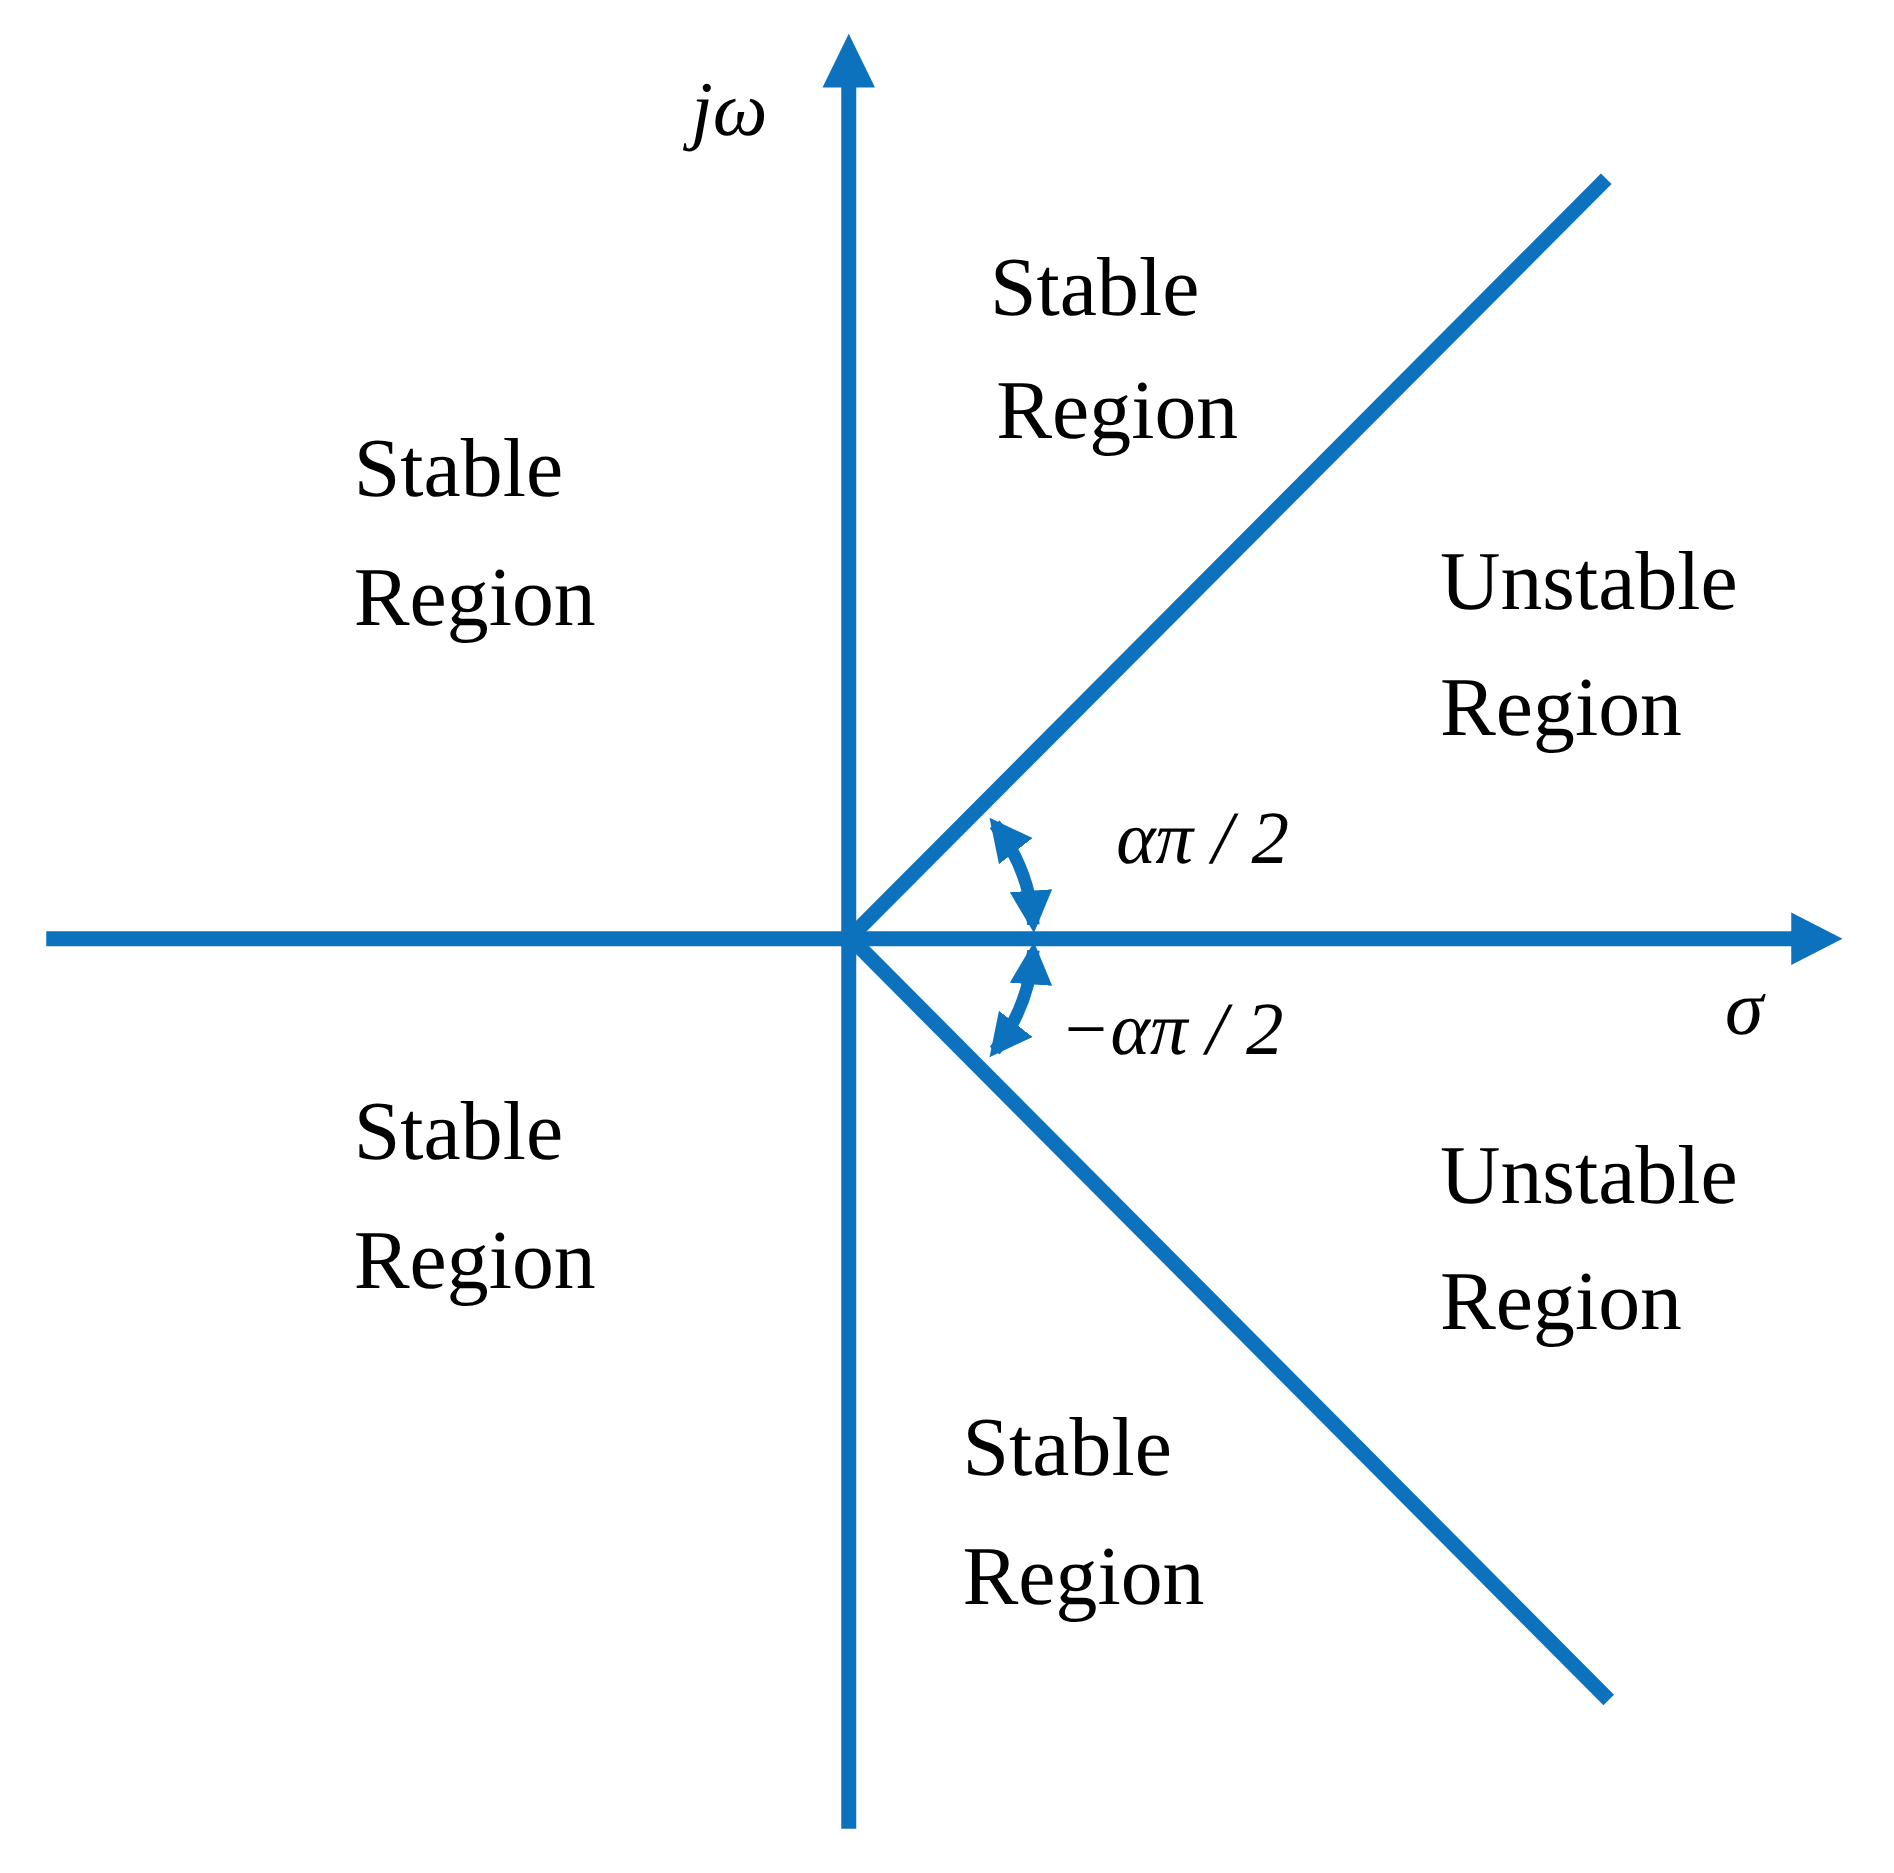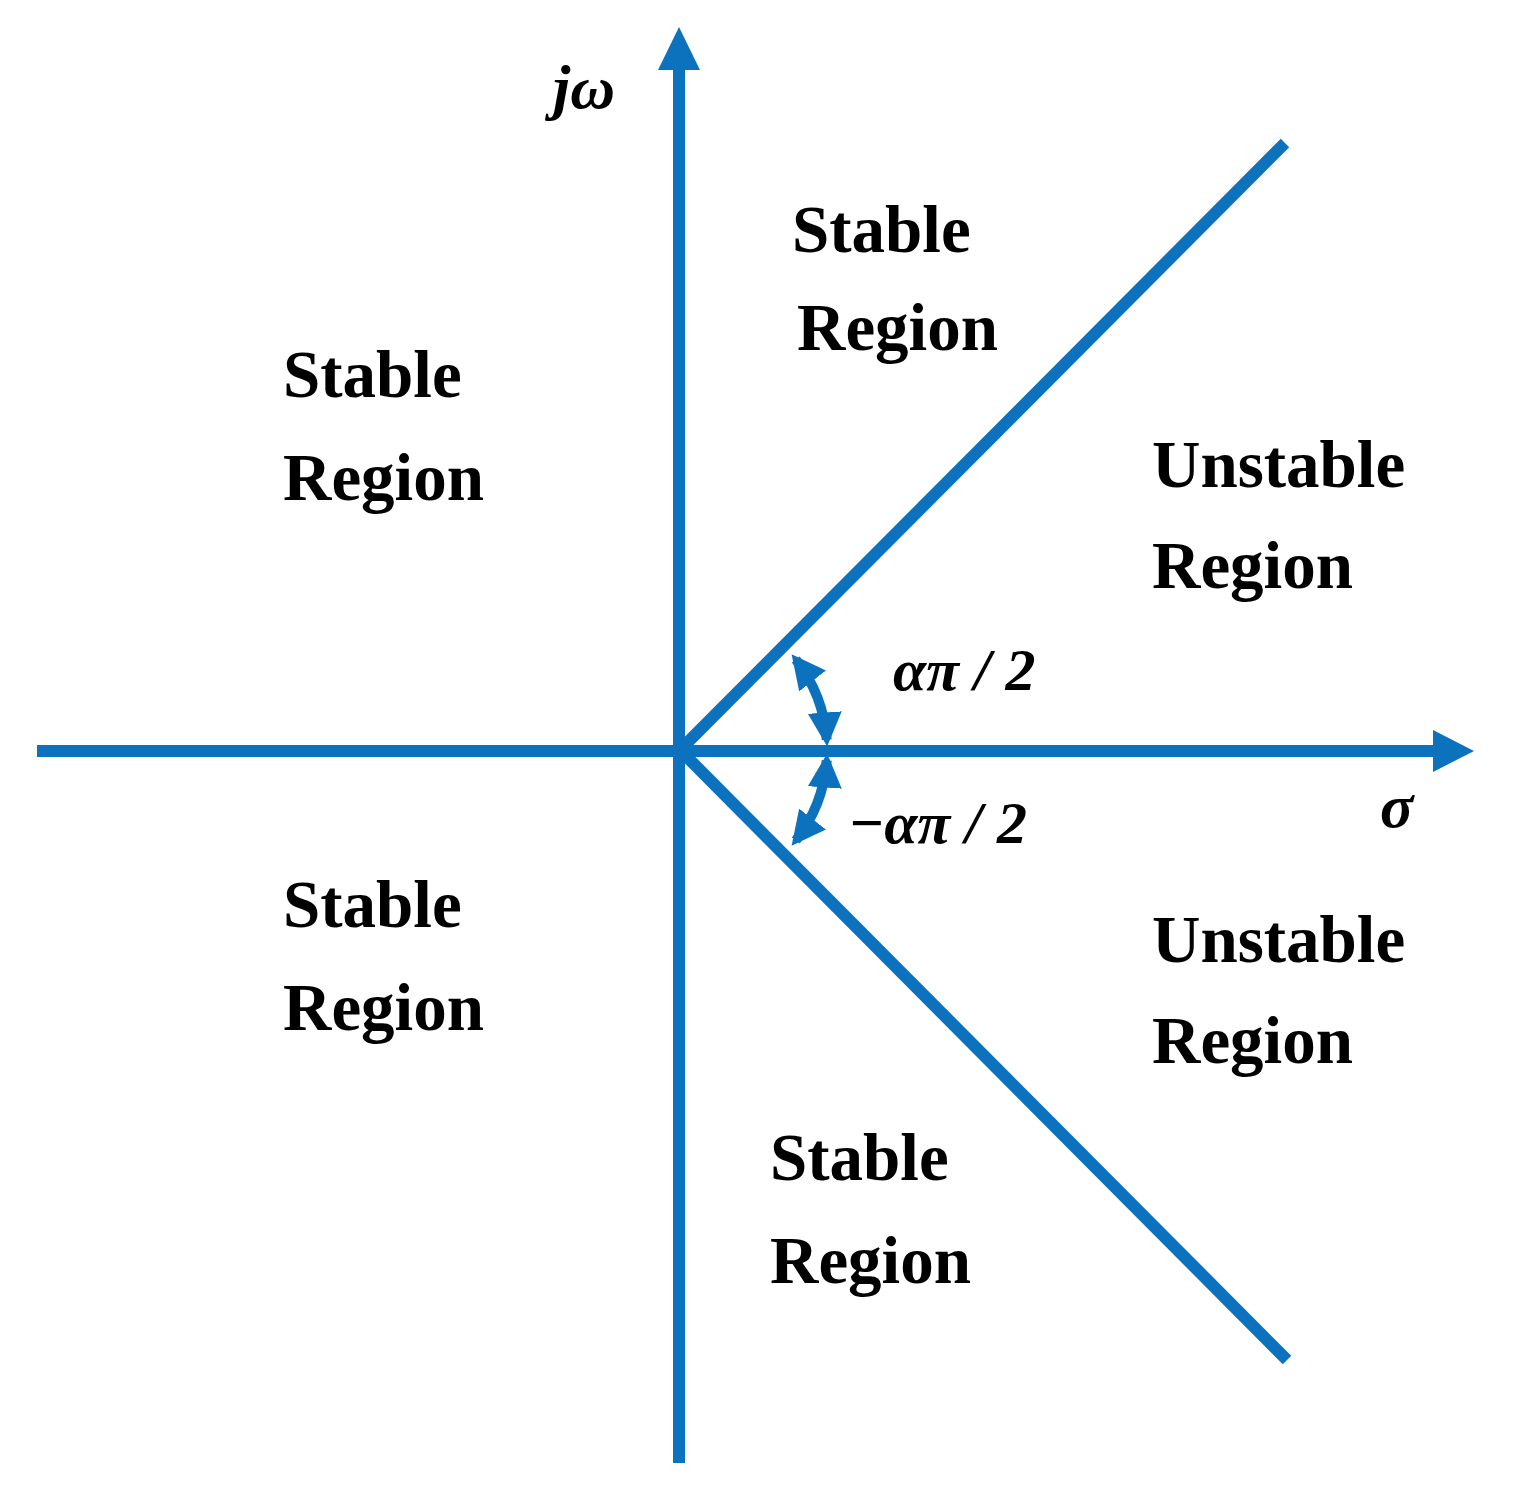--- a/index.html
+++ b/index.html
@@ -8,21 +8,20 @@
     background: #ffffff;
     width: 1515px;
     height: 1498px;
     overflow: hidden;
   }
   .canvas-wrap {
     position: relative;
     width: 1515px;
     height: 1498px;
     background: #ffffff;
-    font-weight: bold;
   }
   svg { display: block; }
   .region-text {
     font-family: "Liberation Serif", "DejaVu Serif", serif;
     font-size: 67px;
     font-style: normal;
   }
   .math-text {
     font-family: "Liberation Serif", "DejaVu Serif", serif;
     font-size: 62px;

